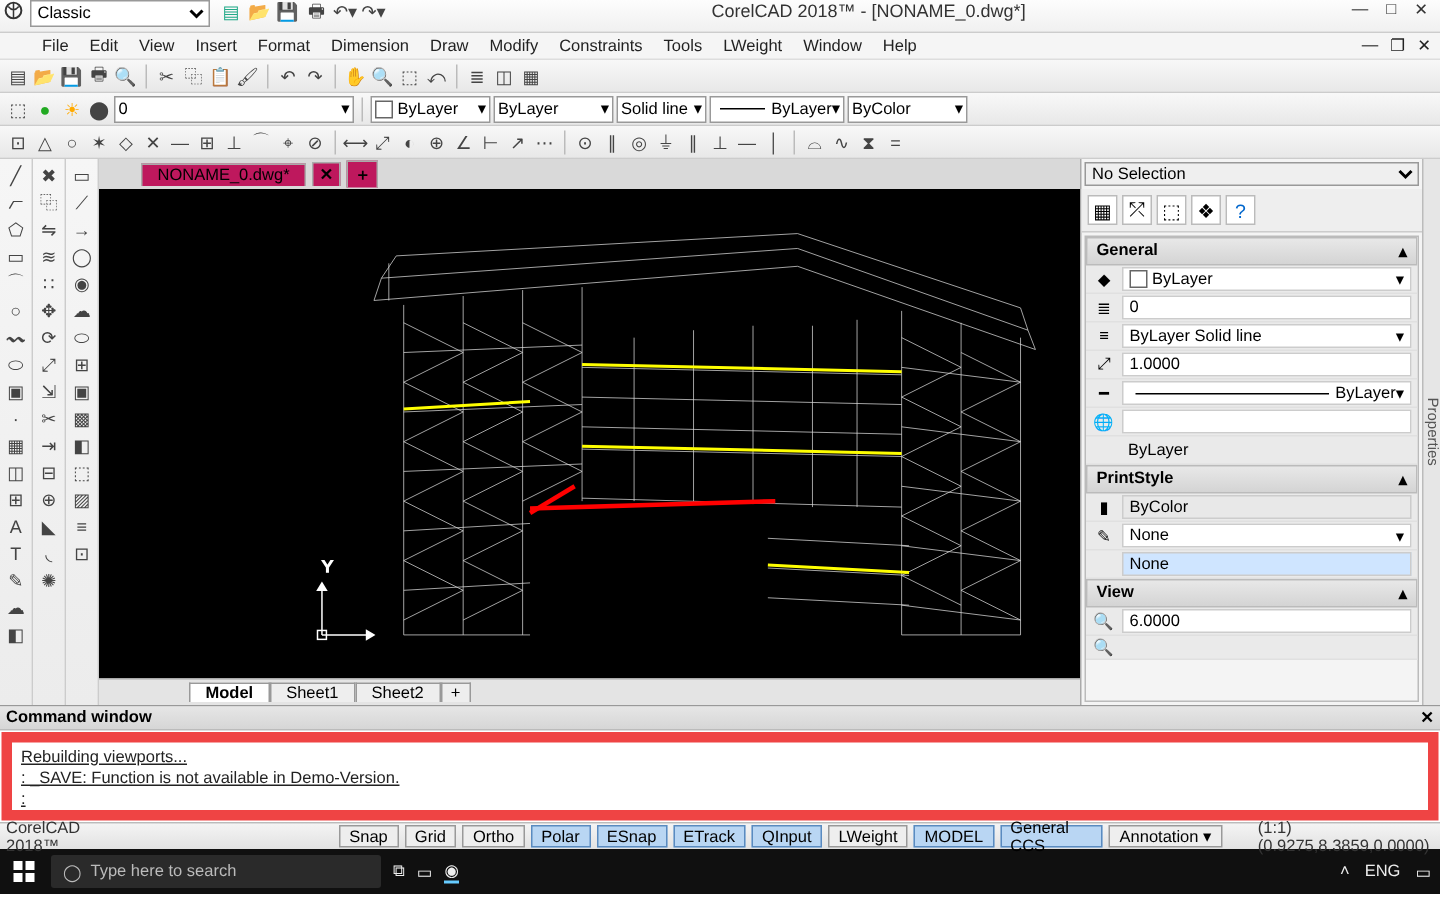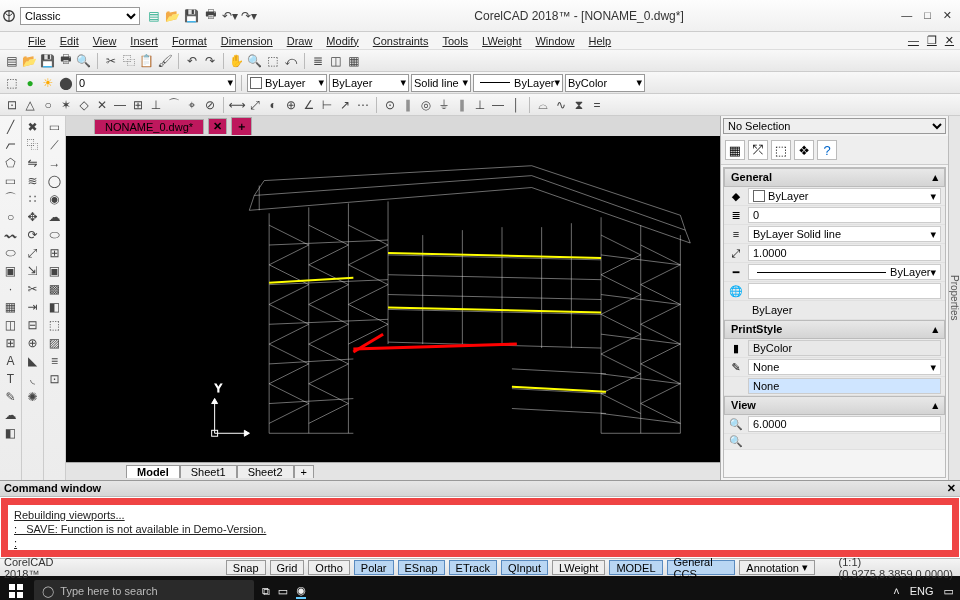--- a/index.html
+++ b/index.html
@@ -1,27 +1,27 @@
 <!DOCTYPE html>
 <html><head>
 <meta charset="utf-8">
 <style>
 * { margin: 0; padding: 0; box-sizing: border-box; font-family: "Segoe UI", Tahoma, sans-serif; font-size: 11px; user-select: none; }
 html, body { width: 960px; height: 600px; overflow: hidden; background: #fff; }
 
-.titlebar { height: 32px; background: linear-gradient(#fdfdfd, #f0f0f0); border-bottom: 1px solid #ccc; display: flex; align-items: center; padding: 0 2px; }
+.titlebar { height: 22px; background: linear-gradient(#fdfdfd, #f0f0f0); border-bottom: 1px solid #ccc; display: flex; padding: 0 2px; }
 .titlebar .logo { width: 14px; height: 14px; margin-right: 4px; }
 .titlebar select { font-size: 11px; height: 18px; width: 120px; background: #fff; border: 1px solid #999; }
 .titlebar .icons { display: flex; gap: 3px; margin-left: 6px; }
 .titlebar .icons span { width: 16px; height: 16px; display: inline-flex; align-items: center; justify-content: center; font-size: 12px; }
 .titlebar .title { flex: 1; text-align: center; color: #333; font-size: 12px; }
 .titlebar .winbtns { display: flex; gap: 12px; margin-right: 6px; font-size: 13px; color: #333; }
 
 .menubar { height: 18px; background: #f5f5f5; border-bottom: 1px solid #ddd; display: flex; align-items: center; padding-left: 28px; gap: 14px; }
-.menubar span { color: #222; cursor: default; text-decoration: underline; }
+.menubar span { color: #222; cursor: default; }
 .menubar .right { margin-left: auto; display: flex; gap: 8px; padding-right: 6px; font-size: 12px;}
 
 .stdtoolbar, .layertoolbar, .snaptoolbar, .snaptoolbar2 { height: 22px; background: linear-gradient(#f8f8f8,#e8e8e8); border-bottom: 1px solid #ccc; display: flex; align-items: center; padding: 0 4px; gap: 2px; }
 .tbicon { width: 16px; height: 16px; display:inline-flex; align-items:center; justify-content:center; font-size:12px; color:#444; }
 .sep { width: 1px; height: 16px; background: #bbb; margin: 0 3px; }
 .layertoolbar select, .layertoolbar .combo { height: 18px; font-size: 11px; border: 1px solid #999; background: #fff; }
 .combo { display:inline-flex; align-items:center; padding:0 2px; }
 
 .workarea { display: flex; height: 364px; }
 .vtoolbar { width: 22px; background: linear-gradient(#f6f6f6,#ececec); border-right: 1px solid #ccc; display:flex; flex-direction:column; gap:1px; padding-top:2px; align-items:center;}

